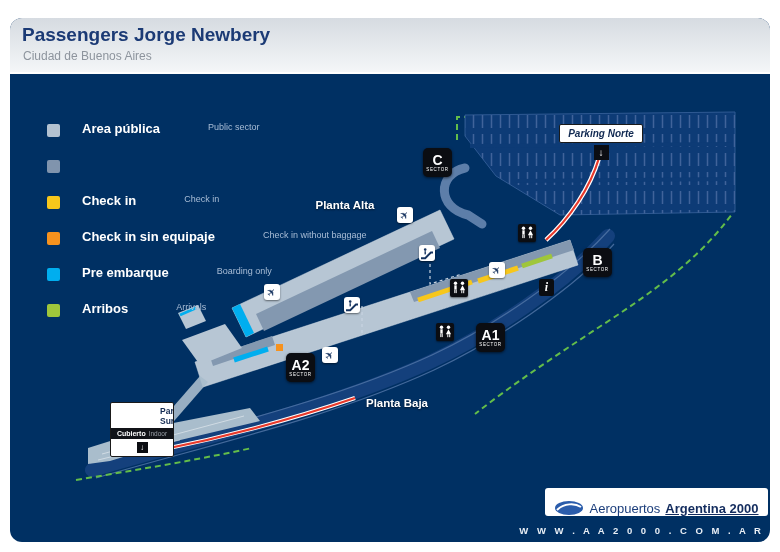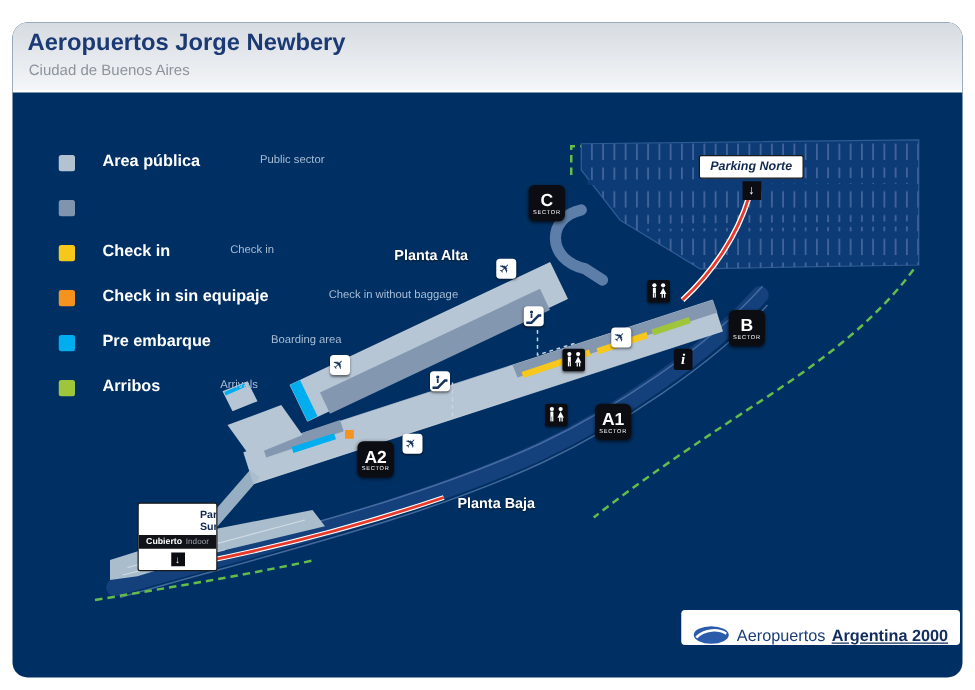--- a/index.html
+++ b/index.html
@@ -93,21 +93,21 @@
 
     <polygon points="150,404 190,358 198,364 158,410" fill="#a9bdcc" opacity="0.9"></polygon>
     <polygon points="78,430 148,408 240,390 250,403 162,424 100,443 78,446" fill="#a9bdcc"></polygon>
     <line x1="92" y1="436" x2="234" y2="398" stroke="#ffffff" stroke-width="1" opacity="0.45"></line>
     <line x1="88" y1="442" x2="170" y2="422" stroke="#ffffff" stroke-width="1" opacity="0.45"></line>
     <path d="M 150 432 C 210 420, 280 402, 345 380" stroke="#ffffff" stroke-width="4" fill="none"></path>
     <path d="M 150 432 C 210 420, 280 402, 345 380" stroke="#e8392b" stroke-width="2.2" fill="none"></path>
   </svg>
 
   <div class="header">
-    <div class="title">Aeropuertos Jorge Newbery</div>
+    <div class="title">Passengers Jorge Newbery</div>
     <div class="subtitle">Ciudad de Buenos Aires</div>
   </div>
 
   <div class="legend">
     <div class="legend-item">
       <div class="swatch sw-0"></div>
       <div class="legend-texts">
         <span class="legend-label">Area pública</span>
         <span class="legend-sublabel">Public sector</span>
       </div>
@@ -126,21 +126,21 @@
       <div class="swatch sw-3"></div>
       <div class="legend-texts">
         <span class="legend-label">Check in sin equipaje</span>
         <span class="legend-sublabel">Check in without baggage</span>
       </div>
     </div>
     <div class="legend-item">
       <div class="swatch sw-4"></div>
       <div class="legend-texts">
         <span class="legend-label">Pre embarque</span>
-        <span class="legend-sublabel">Boarding area</span>
+        <span class="legend-sublabel">Boarding only</span>
       </div>
     </div>
     <div class="legend-item">
       <div class="swatch sw-5"></div>
       <div class="legend-texts">
         <span class="legend-label">Arribos</span>
         <span class="legend-sublabel">Arrivals</span>
       </div>
     </div>
   </div>
@@ -259,14 +259,15 @@
   </div>
 
   <div class="overlay brandbox">
     <svg width="30" height="16" viewBox="0 0 30 16">
         <ellipse cx="15" cy="8" rx="14" ry="7" fill="#2a5cab"></ellipse>
         <path d="M3 10 C 10 3, 21 3, 27 7" stroke="#ffffff" stroke-width="2" fill="none"></path>
       </svg>
     <span class="brand-regular">Aeropuertos</span>
     <span class="brand-bold">Argentina 2000</span>
   </div>
+  <div class="overlay site-url">W W W . A A 2 0 0 0 . C O M . A R</div>
 
 </div>
 
 </body></html>

